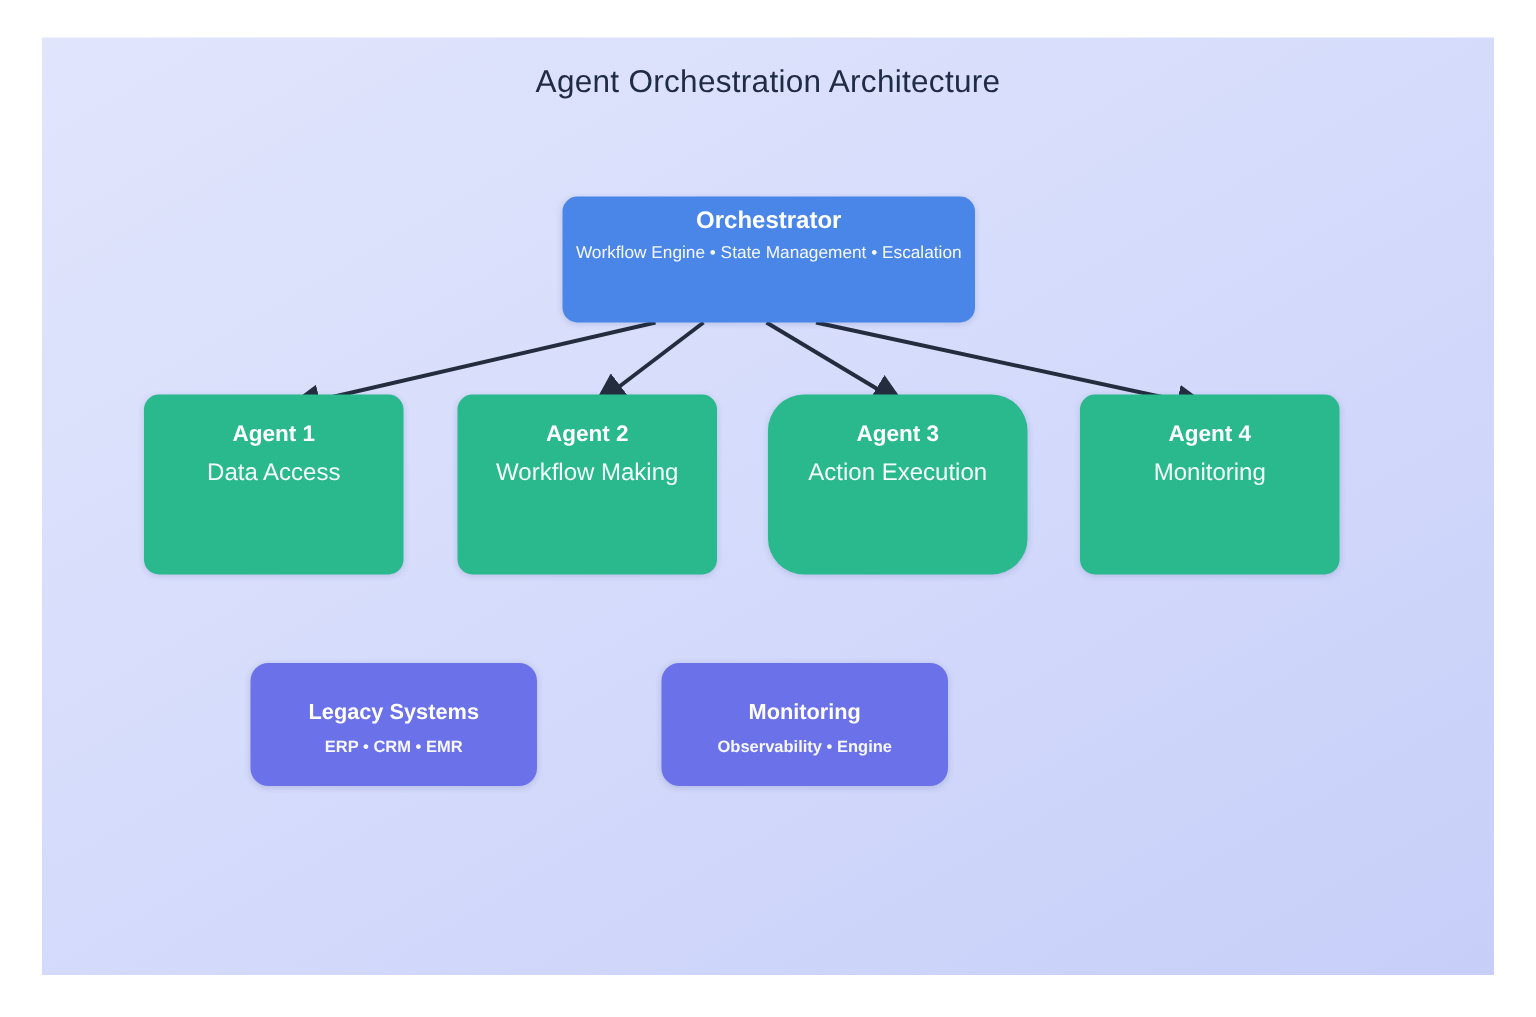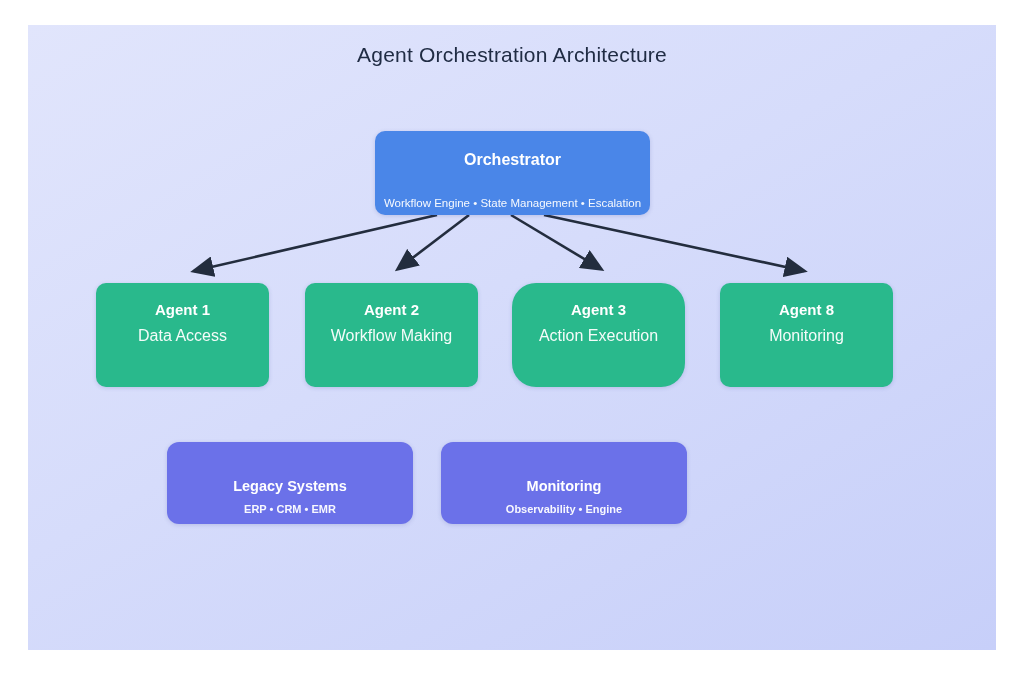--- a/index.html
+++ b/index.html
@@ -34,44 +34,44 @@
     align-items: center;
     box-shadow: 0 1px 4px rgba(50, 60, 140, 0.18);
   }
   .node .node-title { font-weight: bold; }
   .node .node-subtitle { color: rgba(255,255,255,0.95); }
 
   .orchestrator {
     left: 347px; top: 106px;
     width: 275px; height: 84px;
     background: #4a86e8;
-    padding-top: 20px;
+    padding-top: 8px;
   }
   .orchestrator .node-title { font-size: 16px; }
-  .orchestrator .node-subtitle { font-size: 11.5px; margin-top: 28px; }
+  .orchestrator .node-subtitle { font-size: 11.5px; margin-top: 6px; }
 
   .agent {
-    top: 258px;
-    width: 173px; height: 104px;
+    top: 238px;
+    width: 173px; height: 120px;
     background: #29b98c;
     padding-top: 18px;
   }
   .agent .node-title { font-size: 15px; }
   .agent .node-subtitle { font-size: 16px; margin-top: 9px; }
   .agent-1 { left: 68px; }
   .agent-2 { left: 277px; }
   .agent-3 { left: 484px; border-radius: 24px; }
   .agent-4 { left: 692px; }
 
   .system {
     top: 417px;
-    width: 246px; height: 82px;
+    width: 191px; height: 82px;
     background: #6b71e9;
     border-radius: 12px;
-    padding-top: 36px;
+    padding-top: 25px;
   }
   .system .node-title { font-size: 14.5px; }
   .system .node-subtitle { font-size: 11px; margin-top: 9px; font-weight: bold; }
   .system-1 { left: 139px; }
   .system-2 { left: 413px; }
   .system-3 { left: 692px; }
 
   .edges {
     position: absolute;
     left: 0; top: 0;
@@ -114,21 +114,21 @@
     <div class="node-title">Agent 2</div>
     <div class="node-subtitle">Workflow Making</div>
   </div>
 
   <div class="node agent agent-3">
     <div class="node-title">Agent 3</div>
     <div class="node-subtitle">Action Execution</div>
   </div>
 
   <div class="node agent agent-4">
-    <div class="node-title">Agent 8</div>
+    <div class="node-title">Agent 4</div>
     <div class="node-subtitle">Monitoring</div>
   </div>
 
   <div class="node system system-1">
     <div class="node-title">Legacy Systems</div>
     <div class="node-subtitle">ERP • CRM • EMR</div>
   </div>
 
   <div class="node system system-2">
     <div class="node-title">Monitoring</div>

